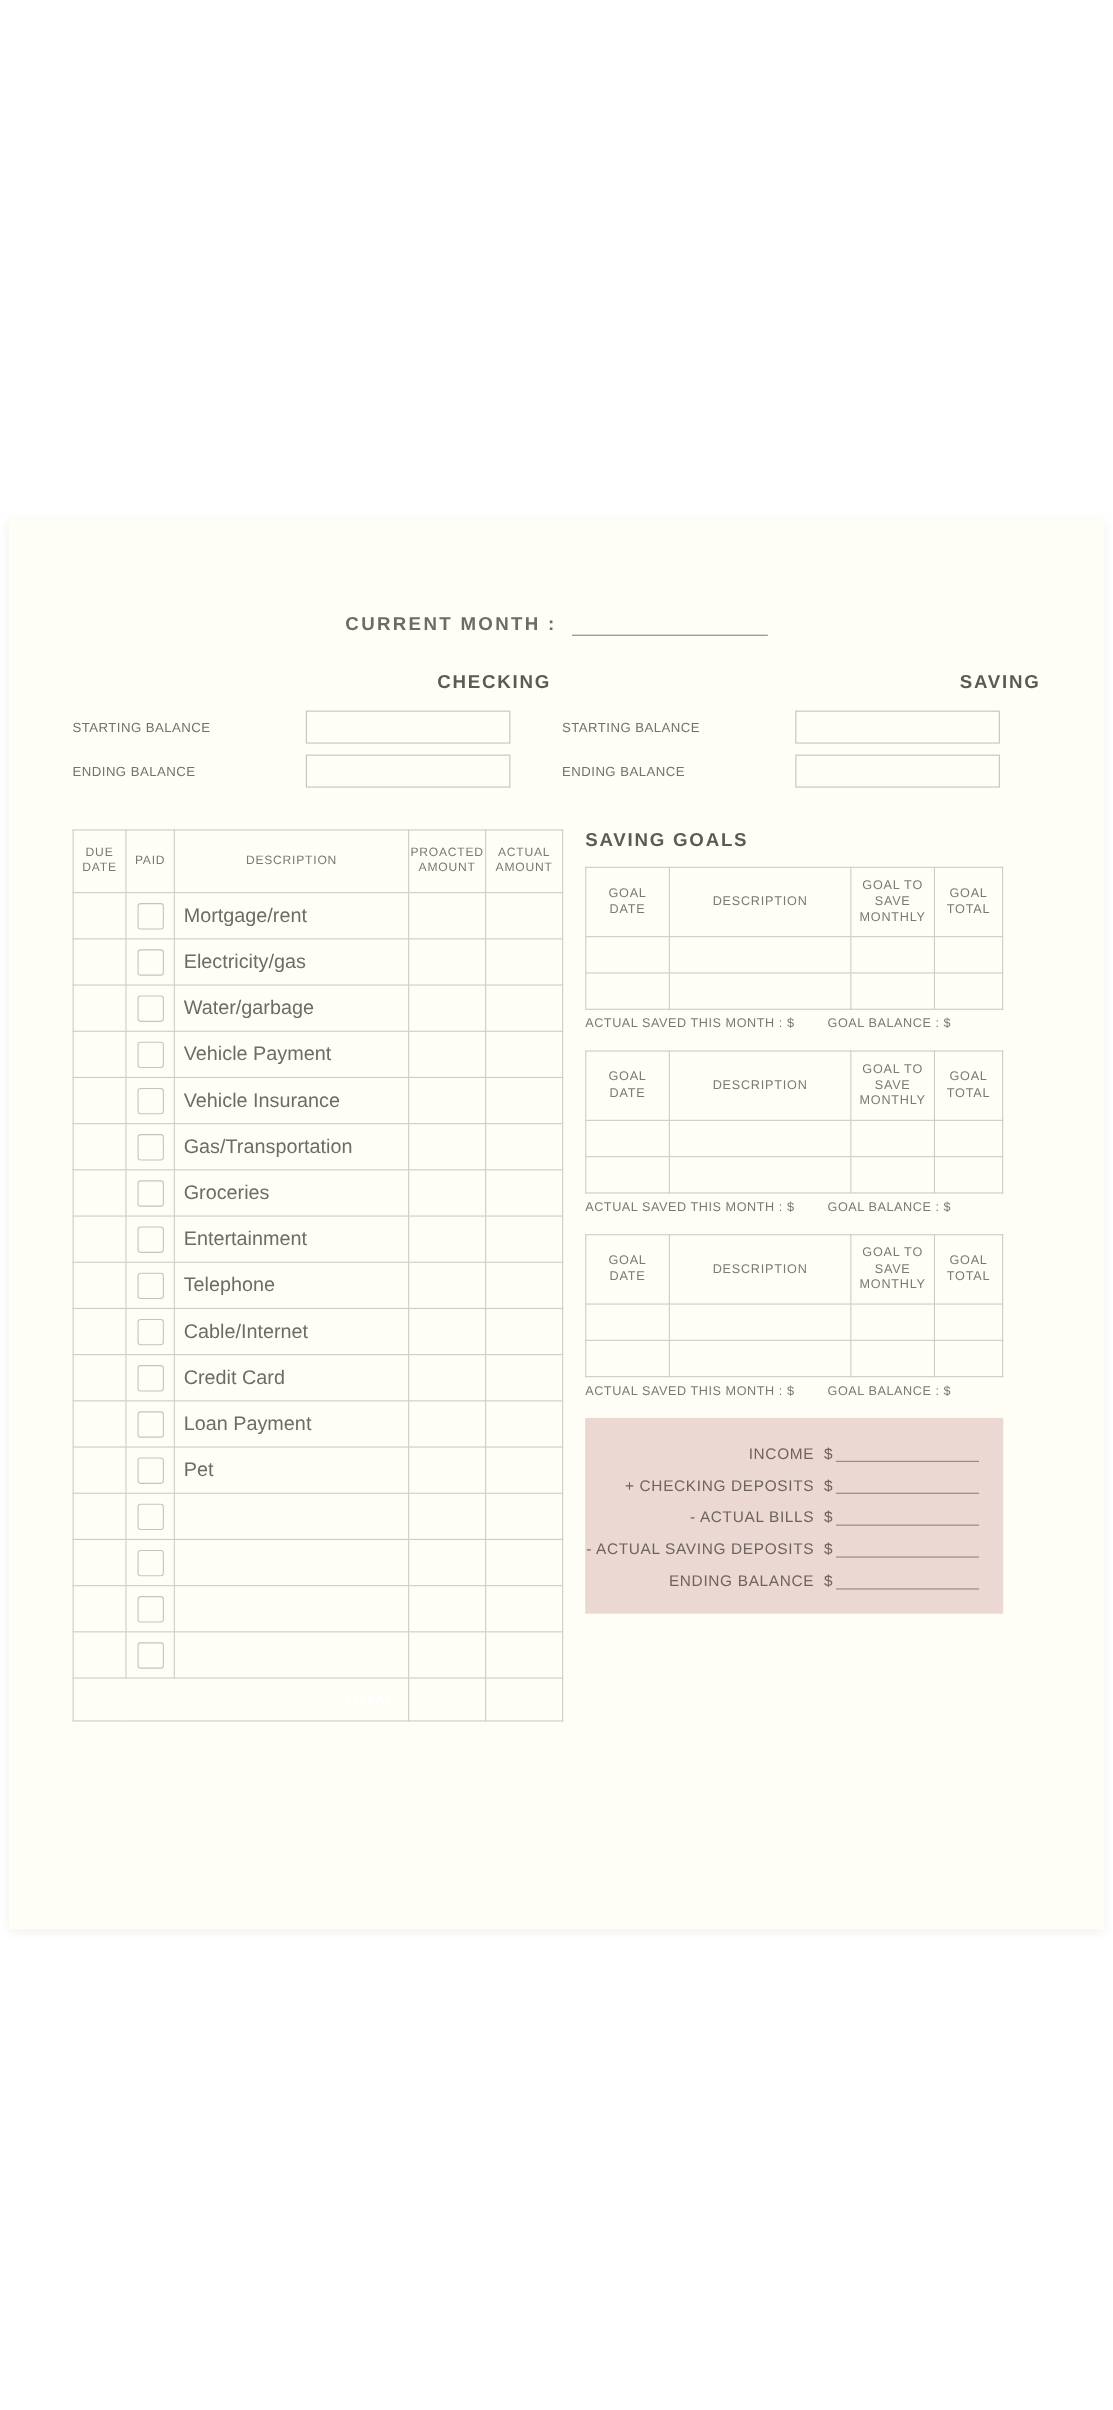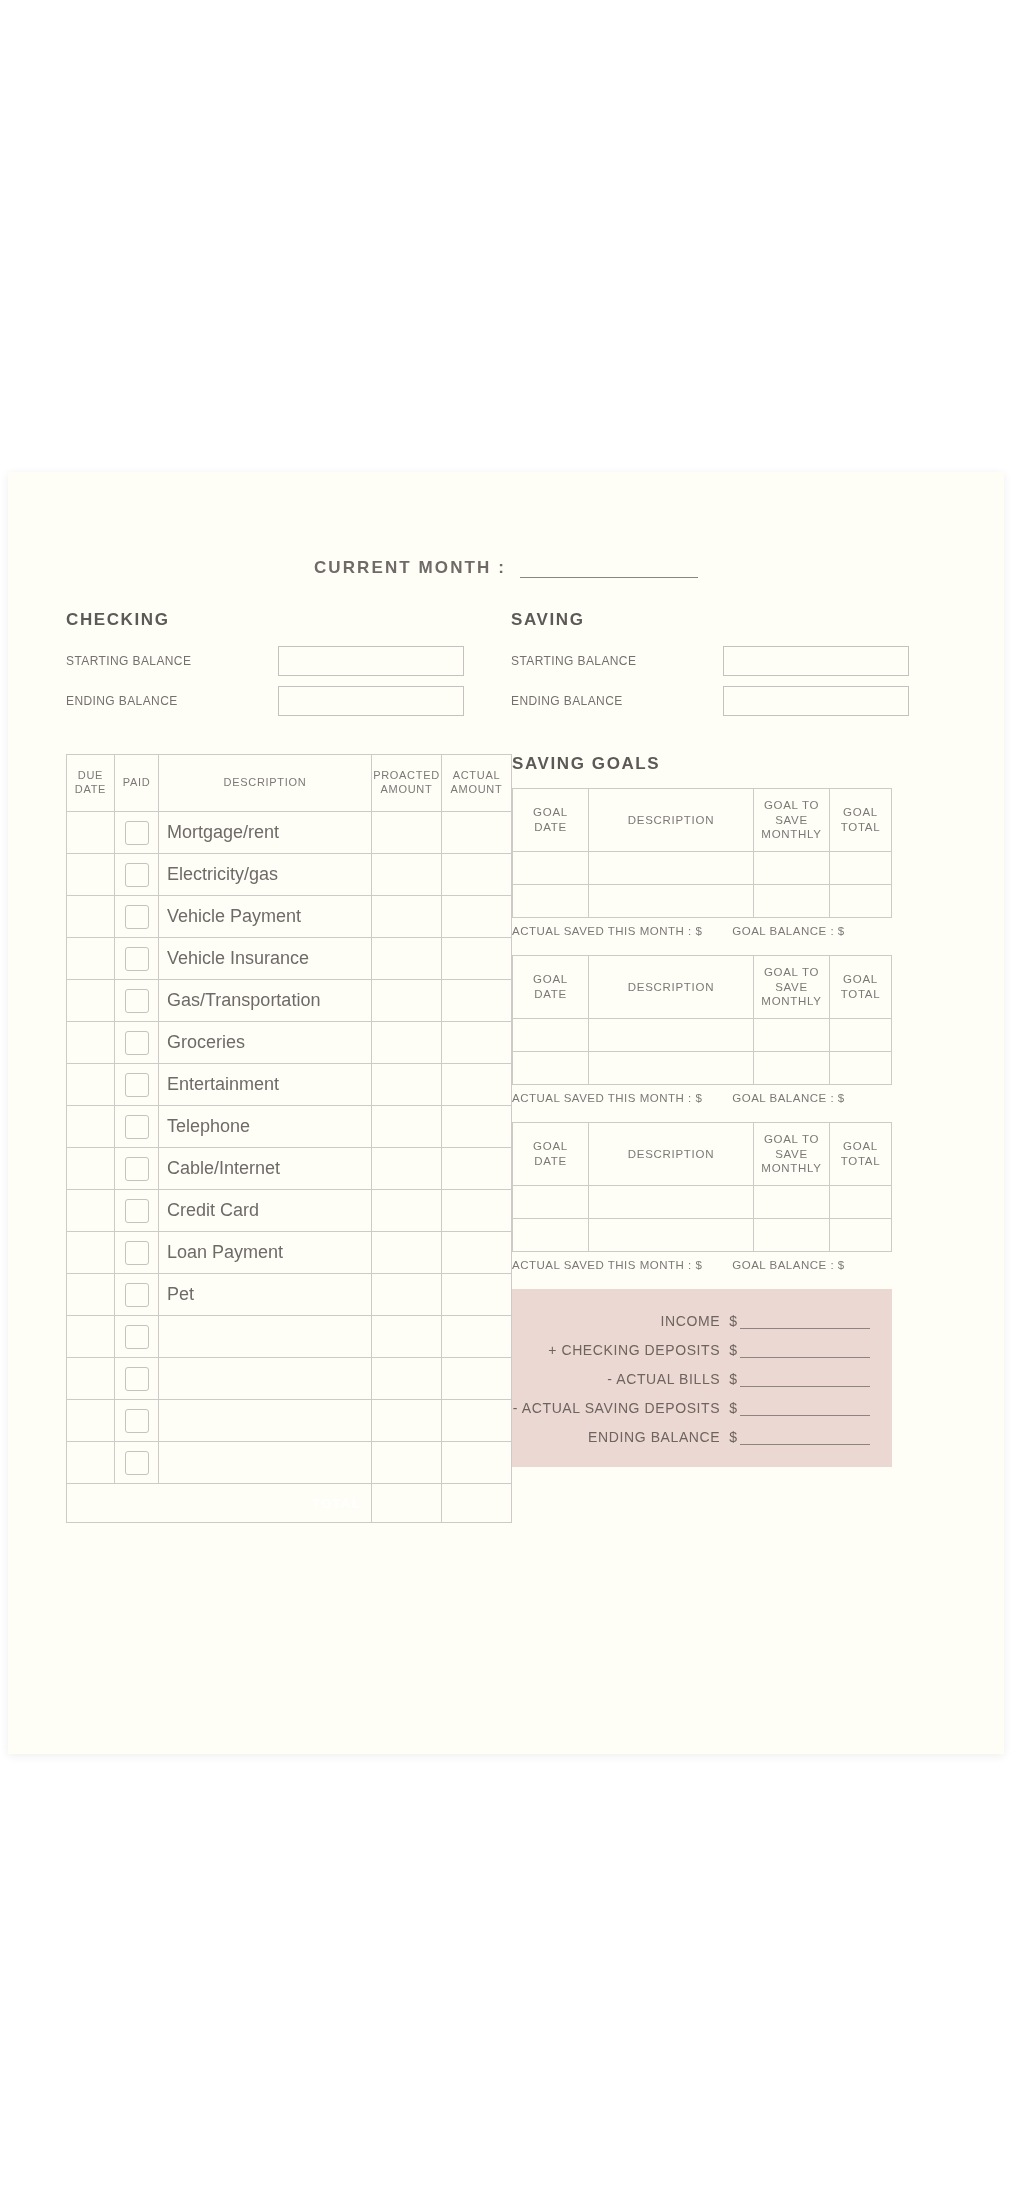--- a/index.html
+++ b/index.html
@@ -76,20 +76,21 @@
     display: flex;
   }
   .acct-col { width: 50%; }
   .acct-col.right { padding-left: 10px; }
   .acct-head {
     font-size: 17px;
     letter-spacing: 1.6px;
     font-weight: 700;
     color: #5d5957;
     margin-bottom: 16px;
+    text-align: right;
   }
   .acct-row {
     display: flex;
     align-items: center;
     margin-bottom: 10px;
   }
   .acct-label {
     font-size: 12px;
     letter-spacing: 0.4px;
     color: #75706e;
@@ -104,21 +105,21 @@
     box-sizing: border-box;
   }
 
   
   .body-cols {
     margin-top: 28px;
     display: flex;
     align-items: flex-start;
   }
   .left-col { width: 446px; }
-  .right-col { width: 380px; }
+  .right-col { width: 380px; margin-left: 20px; }
 
   
   table.grid {
     border-collapse: collapse;
     width: 100%;
     table-layout: fixed;
   }
   table.grid td, table.grid th {
     border: 1px solid #cecac8;
     background: #fefef7;
@@ -293,20 +294,29 @@
                 <td class="cell-desc">Mortgage/rent</td>
                 <td></td>
                 <td></td>
               </tr>
               <tr>
                 <td></td>
                 <td>
                   <div class="chk"></div>
                 </td>
                 <td class="cell-desc">Electricity/gas</td>
+                <td></td>
+                <td></td>
+              </tr>
+              <tr>
+                <td></td>
+                <td>
+                  <div class="chk"></div>
+                </td>
+                <td class="cell-desc">Water/garbage</td>
                 <td></td>
                 <td></td>
               </tr>
               <tr>
                 <td></td>
                 <td>
                   <div class="chk"></div>
                 </td>
                 <td class="cell-desc">Vehicle Payment</td>
                 <td></td>

